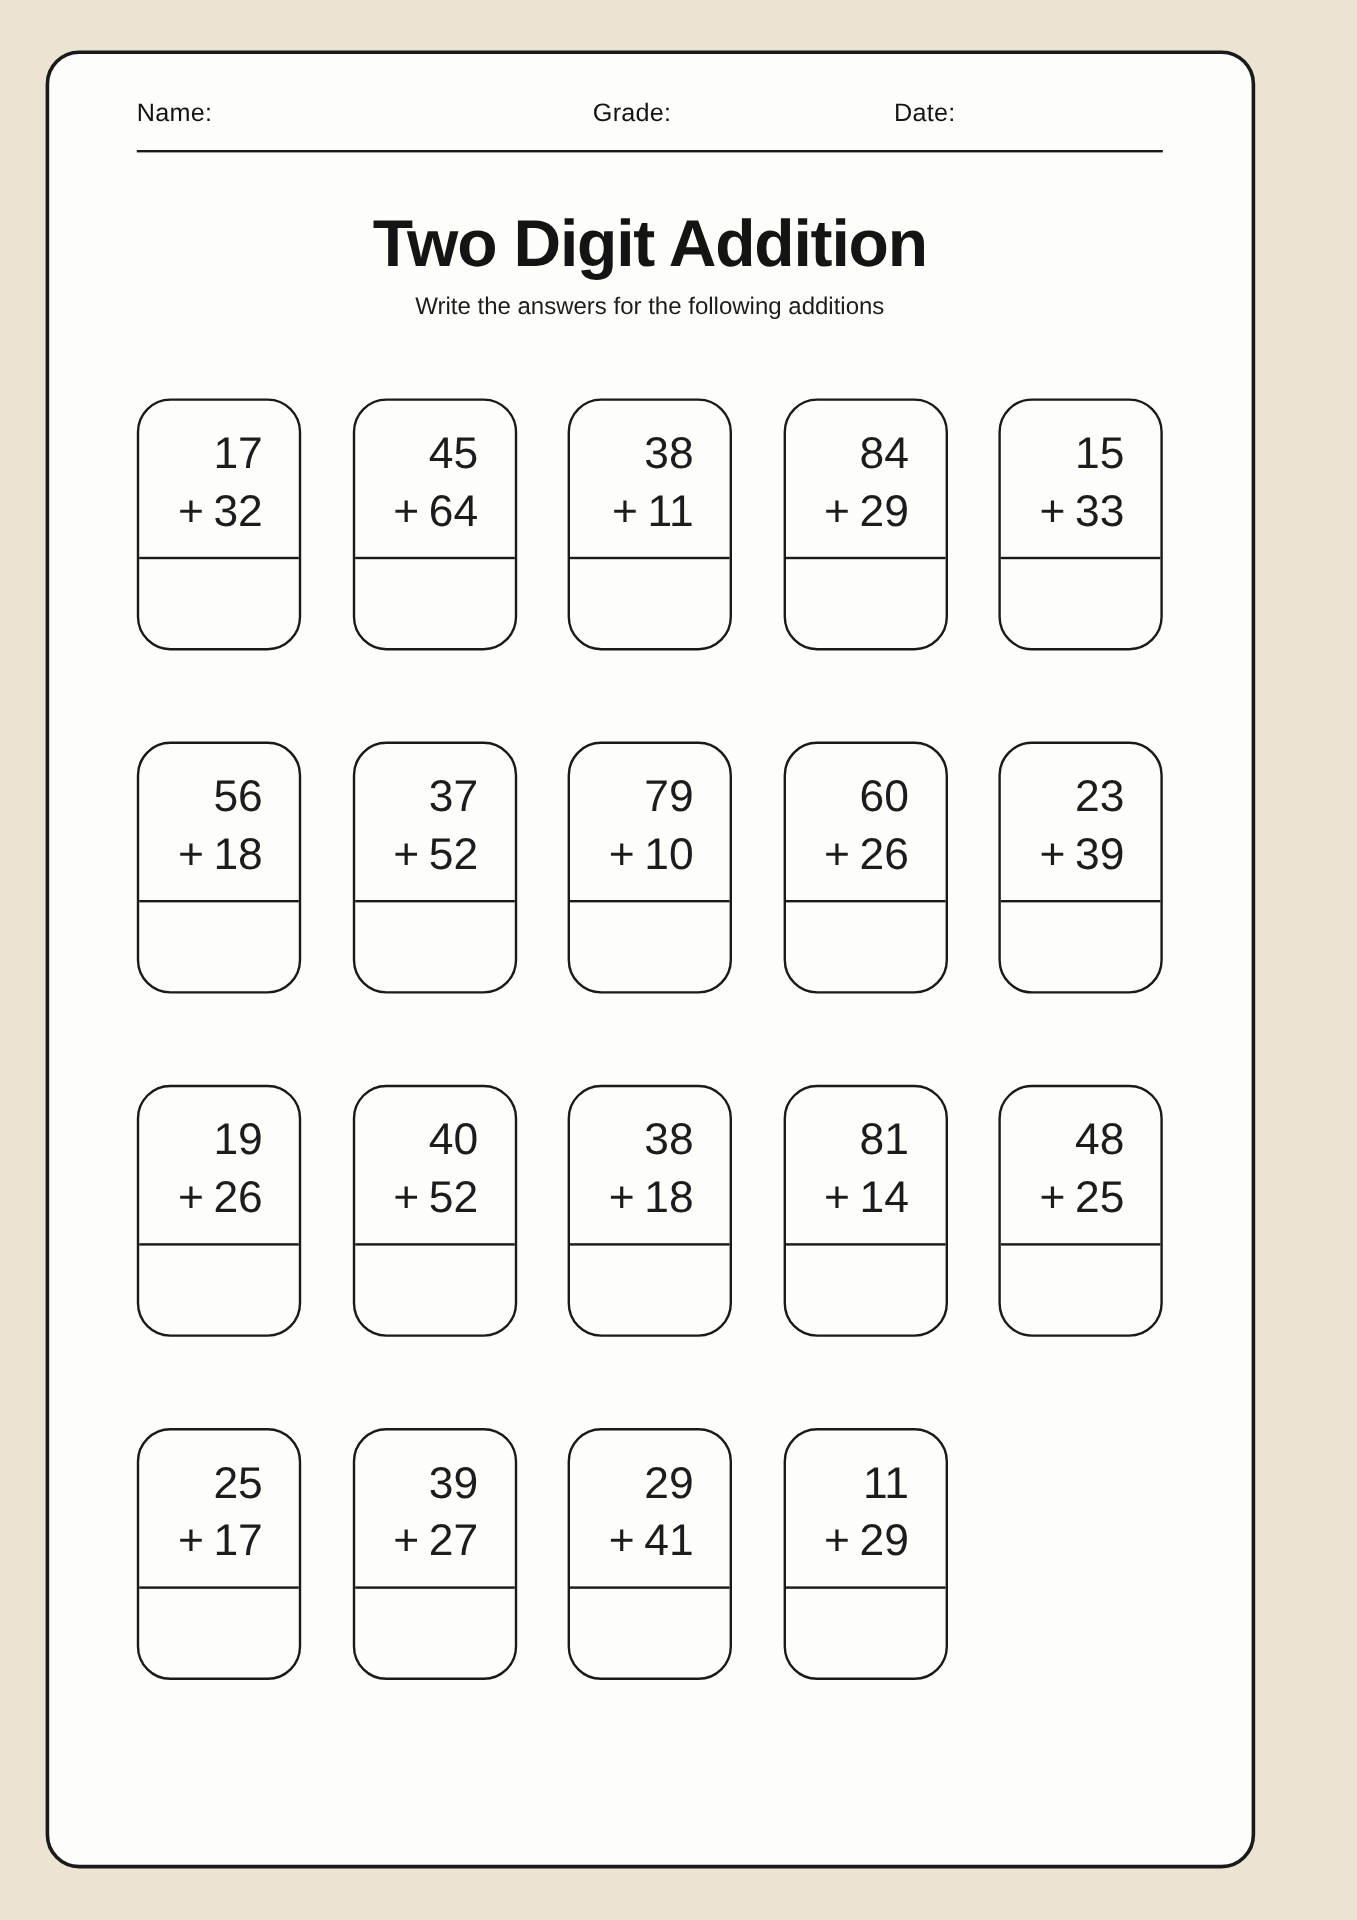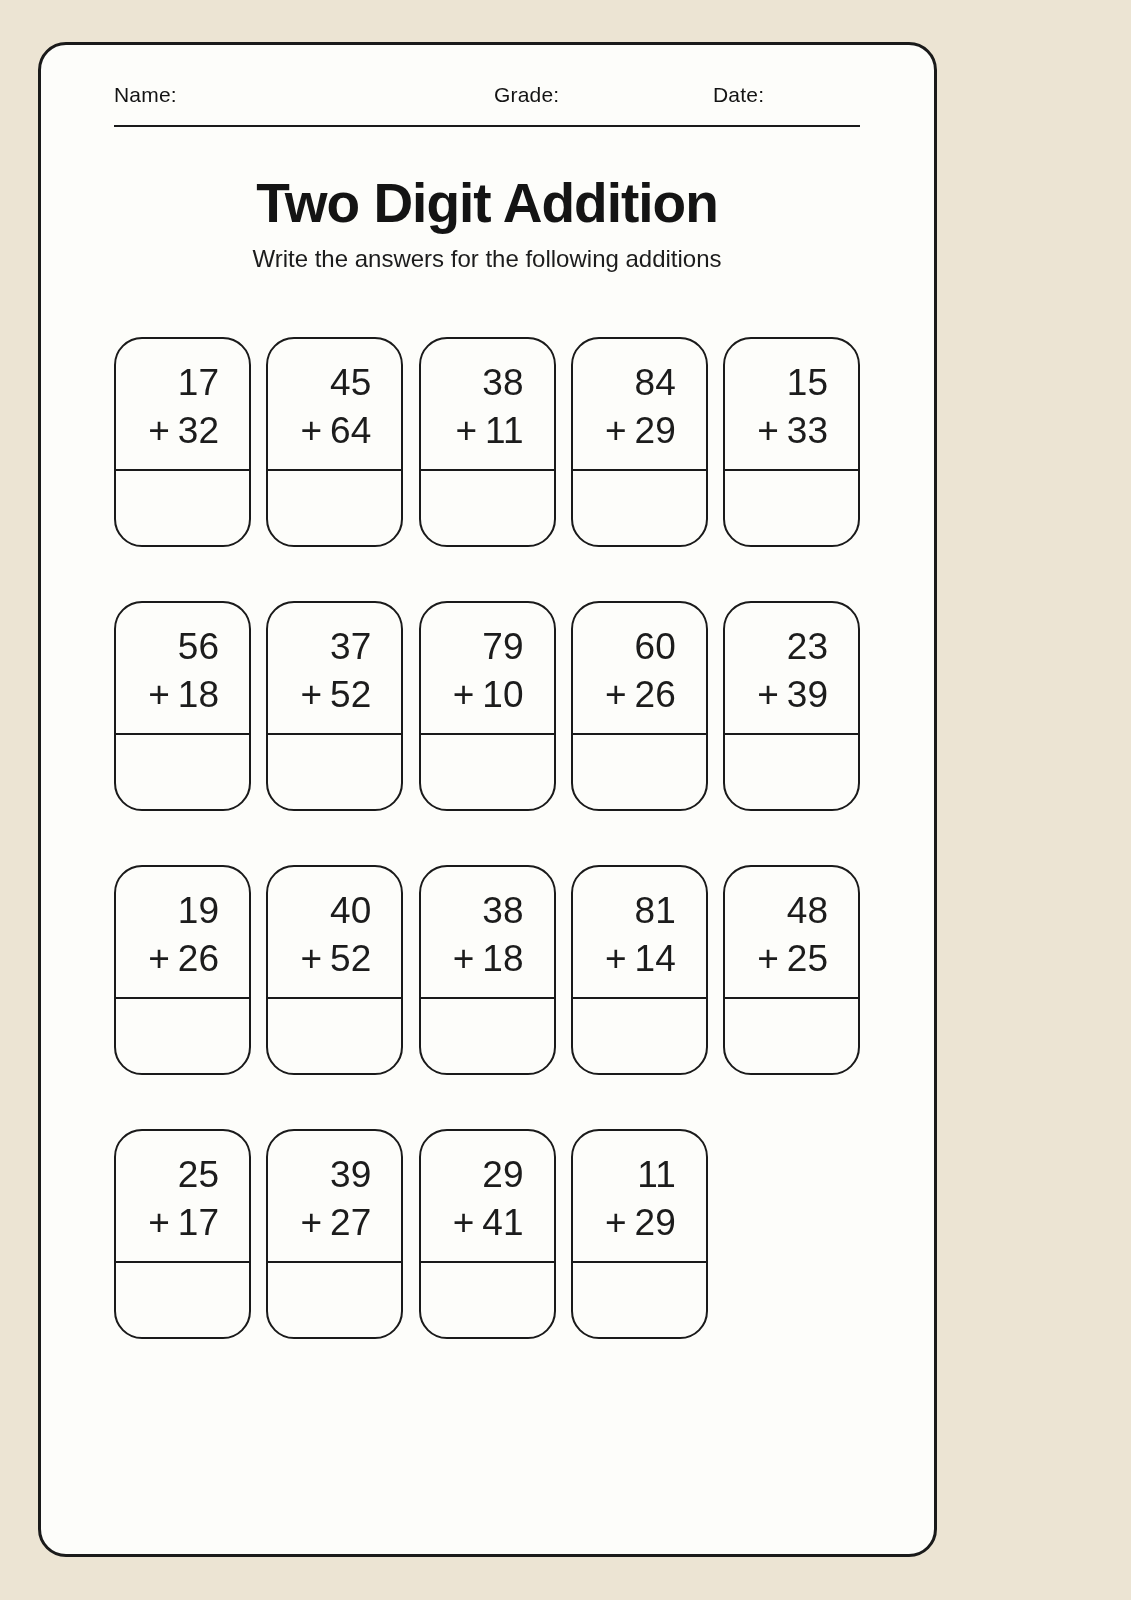--- a/index.html
+++ b/index.html
@@ -11,21 +11,21 @@
     height: 1600px;
     background: #ece4d3;
     font-family: "Liberation Sans", "DejaVu Sans", sans-serif;
     color: #1a1a1a;
     position: relative;
   }
   .sheet {
     position: absolute;
     left: 38px;
     top: 42px;
-    width: 899px;
+    width: 1008px;
     height: 1515px;
     box-sizing: border-box;
     background: #fdfdfa;
     border: 3px solid #1a1a1a;
     border-radius: 28px;
     padding: 0 74px 0 73px;
   }
   .sheet-header {
     position: relative;
     margin-top: 36px;
@@ -34,49 +34,49 @@
   }
   .field-label {
     position: absolute;
     top: 2px;
     font-size: 21px;
     letter-spacing: 0.2px;
     color: #141414;
   }
   .field-name  { left: 0; }
   .field-grade { left: 380px; }
-  .field-date  { left: 599px; }
+  .field-date  { left: 631px; }
   .fill-line {
     position: absolute;
     top: 2px;
     height: 26px;
   }
   .fill-line-name  { left: 70px;  width: 300px; }
   .fill-line-grade { left: 450px; width: 170px; }
   .fill-line-date  { left: 688px; width: 215px; }
   .title {
     margin-top: 44px;
     text-align: center;
     font-size: 55px;
     font-weight: 700;
     letter-spacing: -1px;
     color: #141414;
   }
   .subtitle {
     margin-top: 10px;
     text-align: center;
-    font-size: 24px;
+    font-size: 20px;
     color: #1c1c1c;
   }
   .problem-grid {
     margin-top: 64px;
     display: grid;
     grid-template-columns: repeat(5, 137px);
     justify-content: space-between;
-    row-gap: 54px;
+    row-gap: 76px;
   }
   .card {
     position: relative;
     box-sizing: border-box;
     width: 137px;
     height: 210px;
     border: 2.5px solid #1a1a1a;
     border-radius: 28px;
     background: #fdfdfa;
   }

